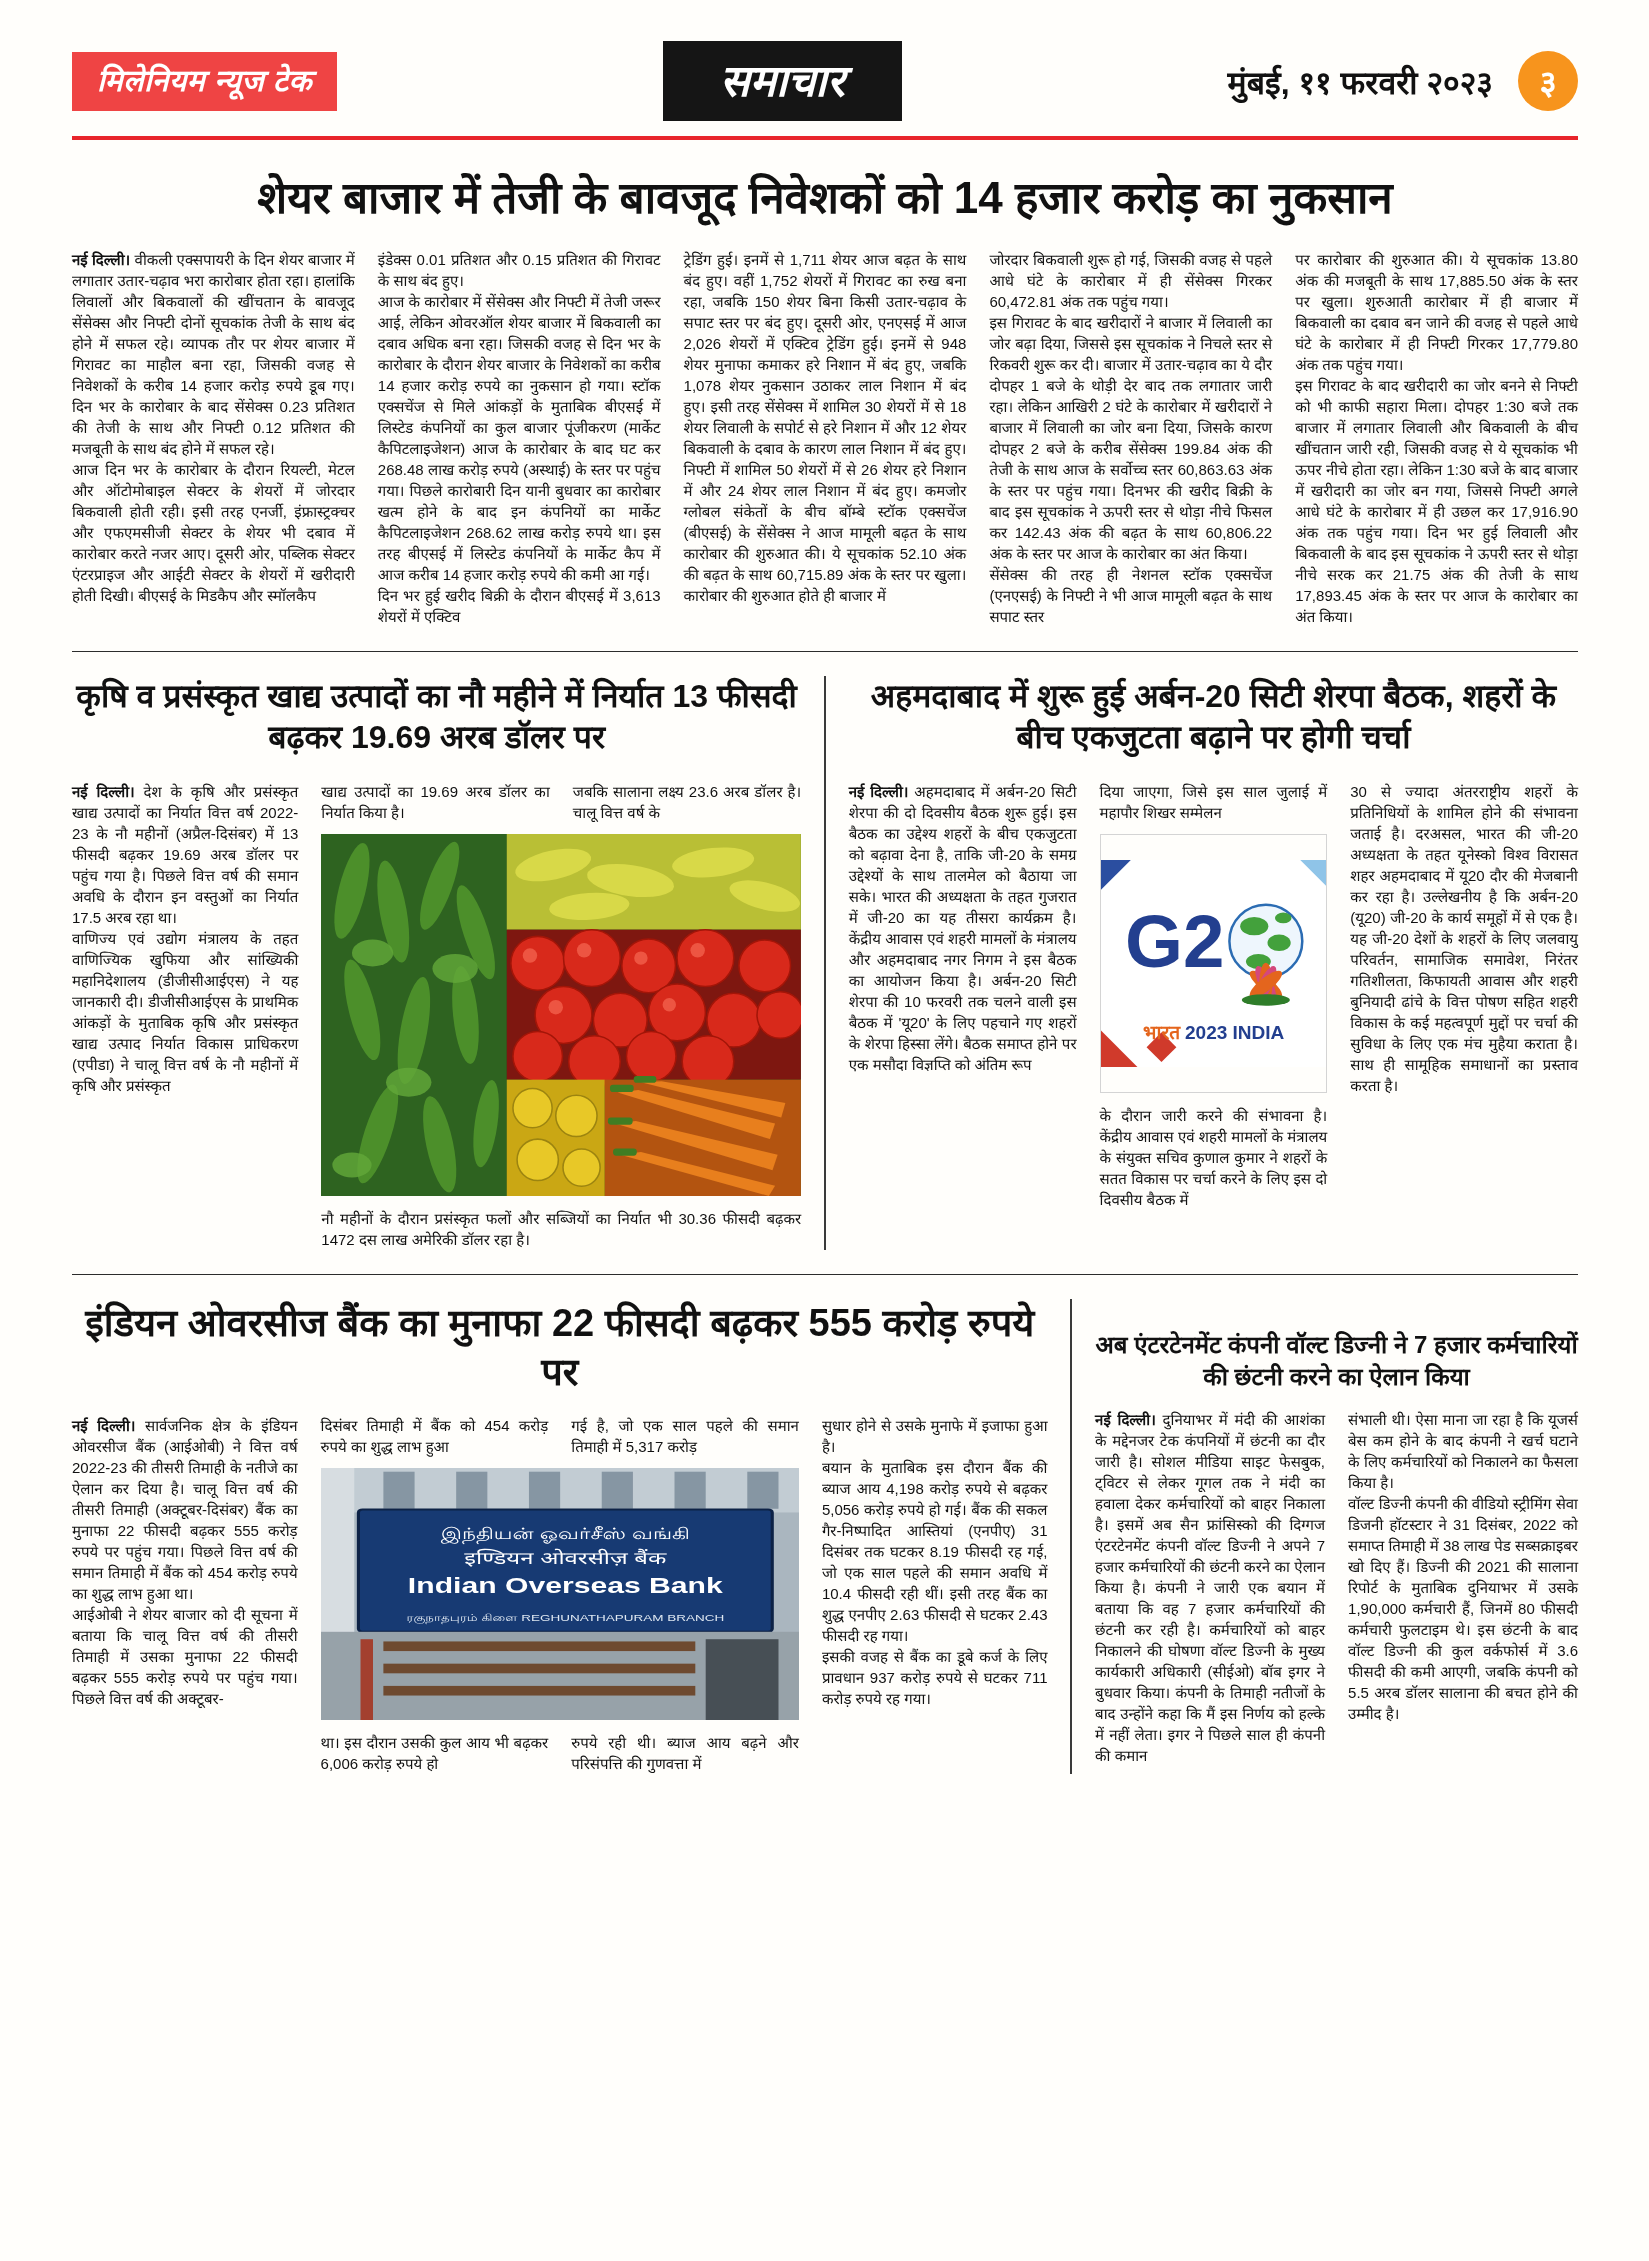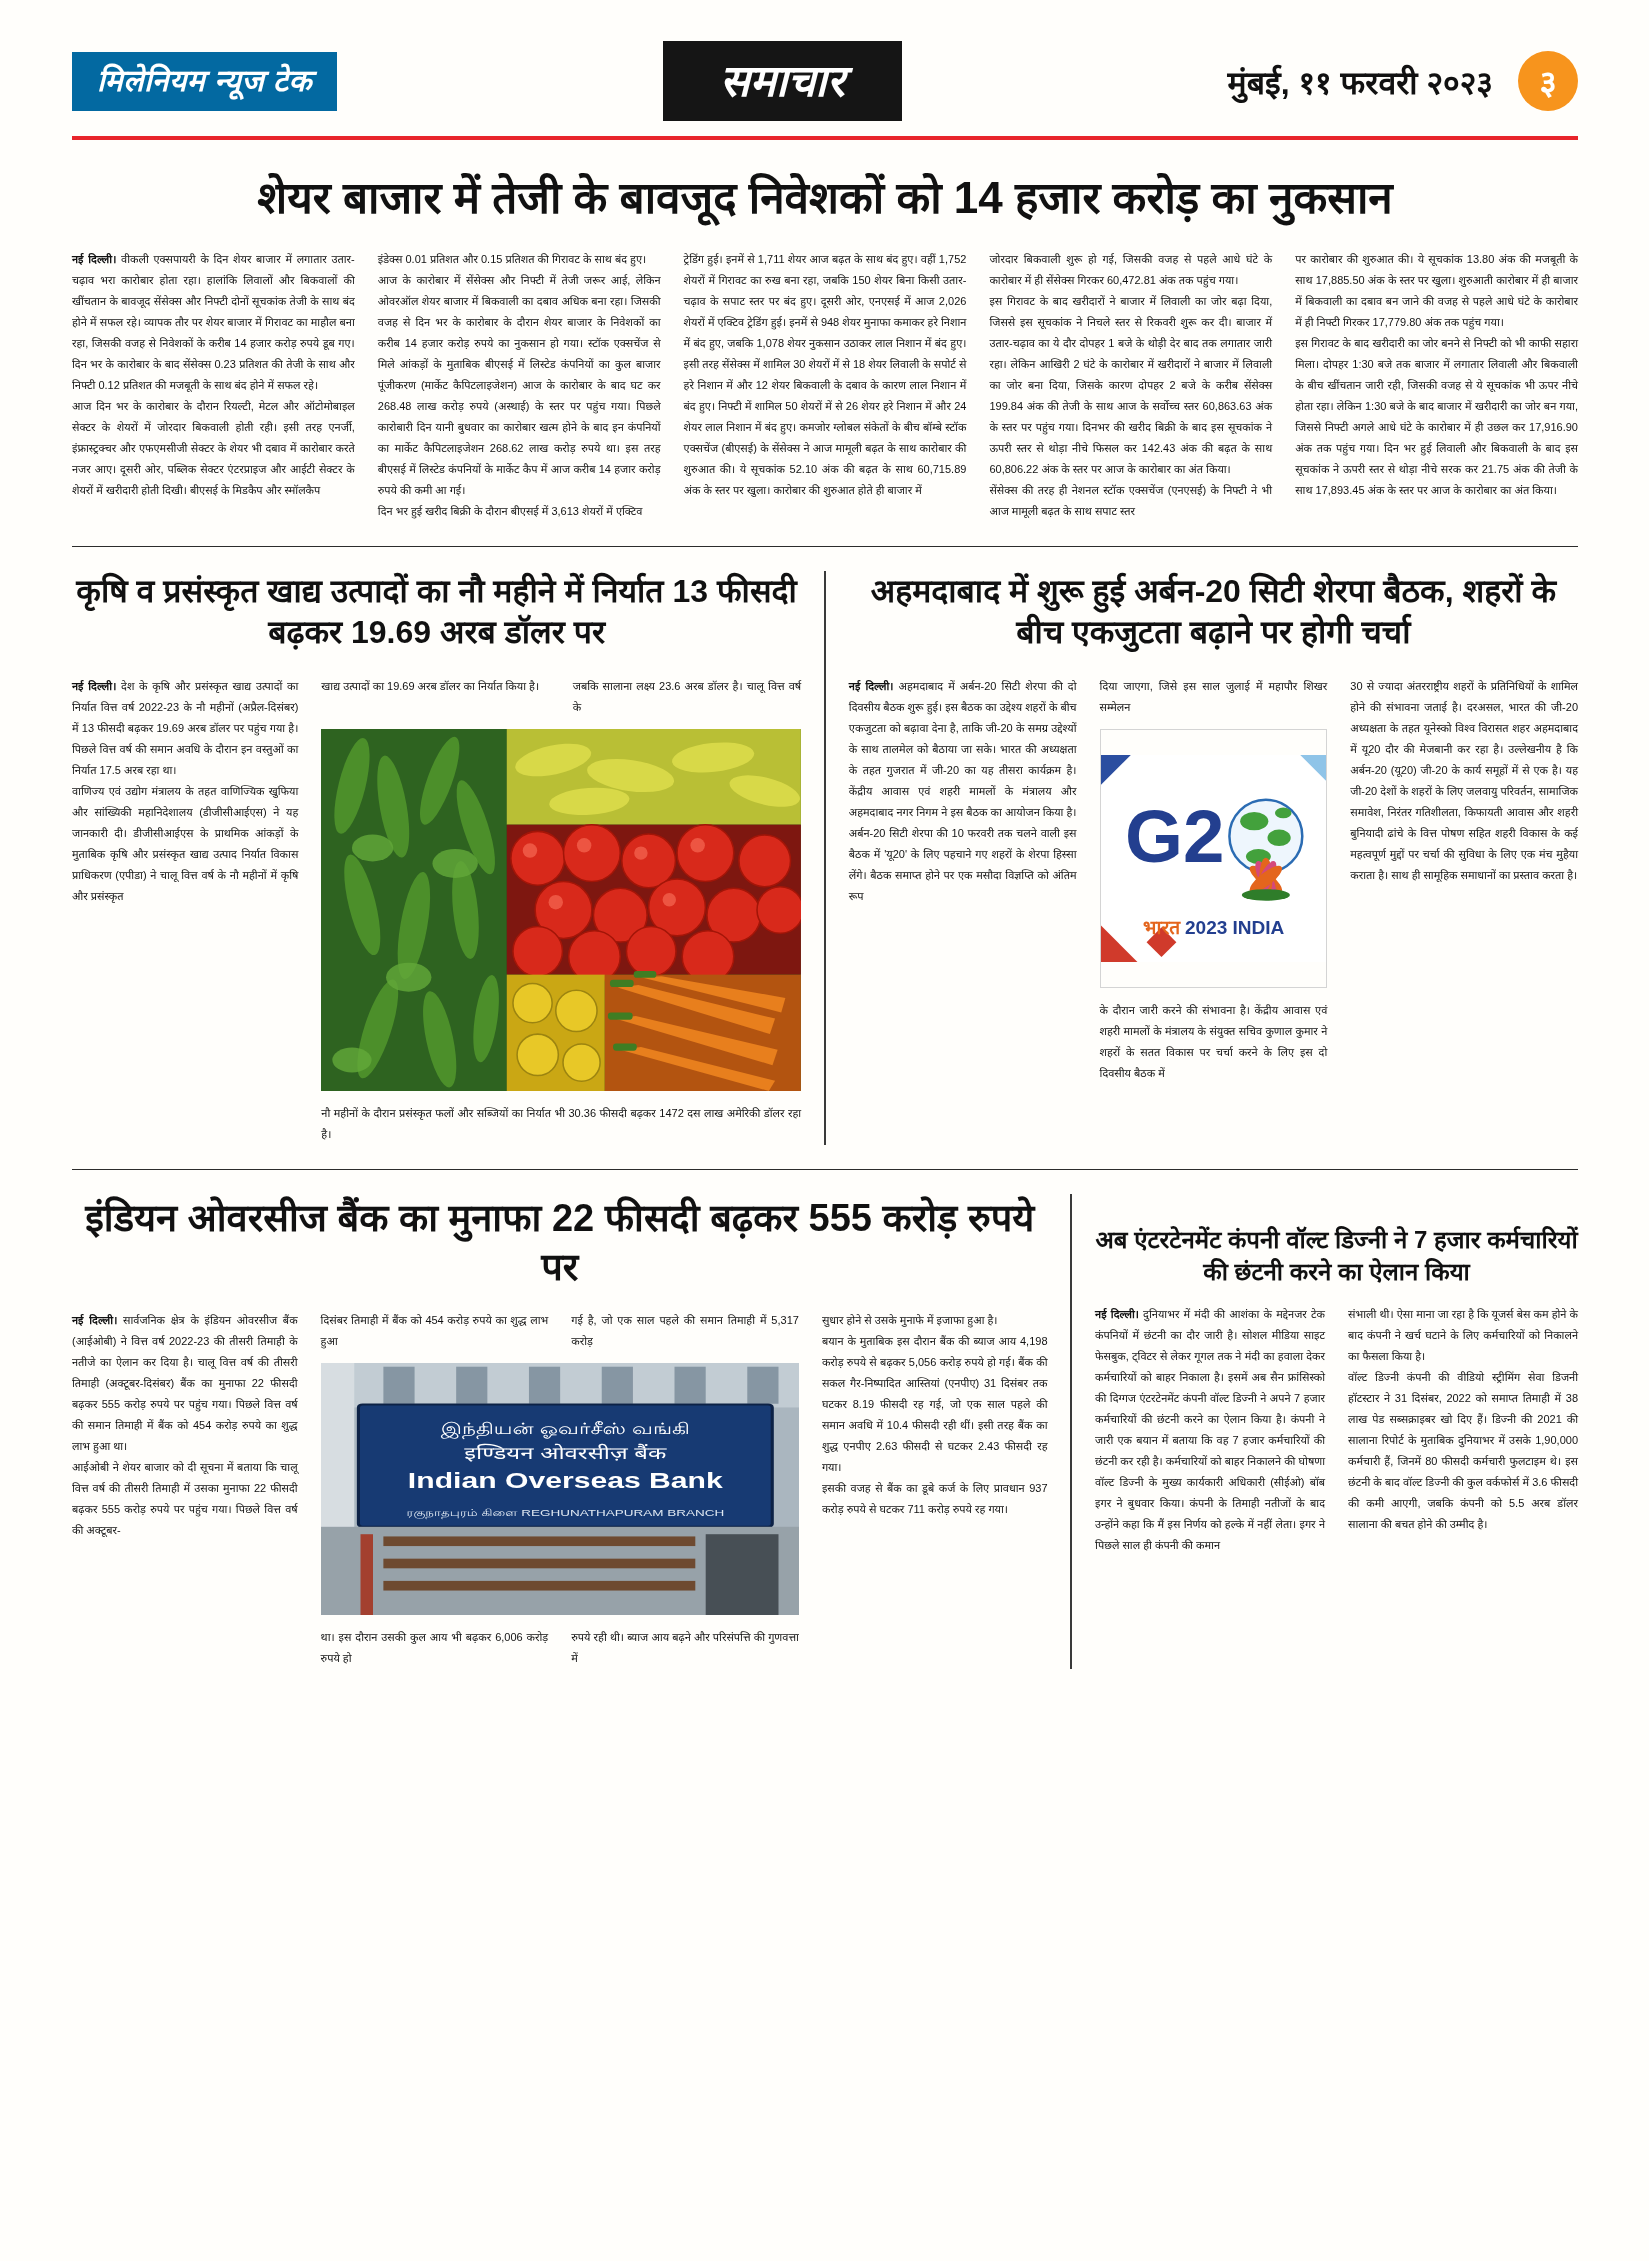--- a/index.html
+++ b/index.html
@@ -3,40 +3,40 @@
 <meta charset="utf-8">
 <title>समाचार</title>
 <style>
   * { margin:0; padding:0; box-sizing:border-box; }
   html,body { background:#ffffff; }
   body { font-family:"Liberation Sans","DejaVu Sans",sans-serif; color:#111; }
   .page { width:1650px; min-height:2261px; background:#fffefb; padding:36px 72px 47px; margin:0 auto; }
 
   
   .header { display:flex; align-items:center; justify-content:space-between; margin-top:5.2px; }
-  .brand-box { background:#0369a1; color:#fff; font-weight:bold; font-style:italic;
+  .brand-box { background:#ef4444; color:#fff; font-weight:bold; font-style:italic;
                font-size:30px; line-height:1; padding:14.5px 25px; letter-spacing:0.5px; white-space:nowrap; }
   .masthead-box { background:#151515; color:#fff; font-weight:bold; font-style:italic;
                   font-size:44px; line-height:1; padding:18px 57px; white-space:nowrap; }
   .header-right { display:flex; align-items:center; }
   .dateline { font-weight:bold; font-size:32px; white-space:nowrap; }
   .page-circle { width:60px; height:60px; border-radius:50%; background:#f7941d; color:#fff;
                  font-weight:bold; font-size:33px; display:flex; align-items:center; justify-content:center;
                  margin-left:25px; }
   .red-rule { height:4.7px; background:#e8252b; margin-top:14.5px; }
 
   
   .h1 { font-size:44px; font-weight:bold; text-align:center; line-height:1.28; margin:30px 0 22px; }
   .h2 { font-size:32px; font-weight:bold; text-align:center; line-height:1.3; margin-bottom:22px; }
   .h2-iob { font-size:38px; font-weight:bold; text-align:center; line-height:1.3; margin-bottom:17.6px; }
   .h2-disney { font-size:24px; font-weight:bold; text-align:center; line-height:1.35; margin-bottom:15.5px; }
 
   
   .cols { display:flex; gap:23px; }
-  .col { flex:1 1 0; font-size:11px; line-height:21px; text-align:justify; white-space:pre-line; }
+  .col { flex:1 1 0; font-size:15px; line-height:21px; text-align:justify; white-space:pre-line; }
   .lead { font-weight:bold; }
   .body-flex { display:flex; gap:23px; }
   .ncol { flex:1 1 0; }
   .span2 { flex:2.12 1 0; }
   .two-up { display:flex; gap:23px; }
   .two-up .col { flex:1 1 0; }
 
   
   .hdiv { border:none; border-top:1.6px solid #2c2c2c; margin:24px 0; }
   .row { display:flex; align-items:stretch; }

